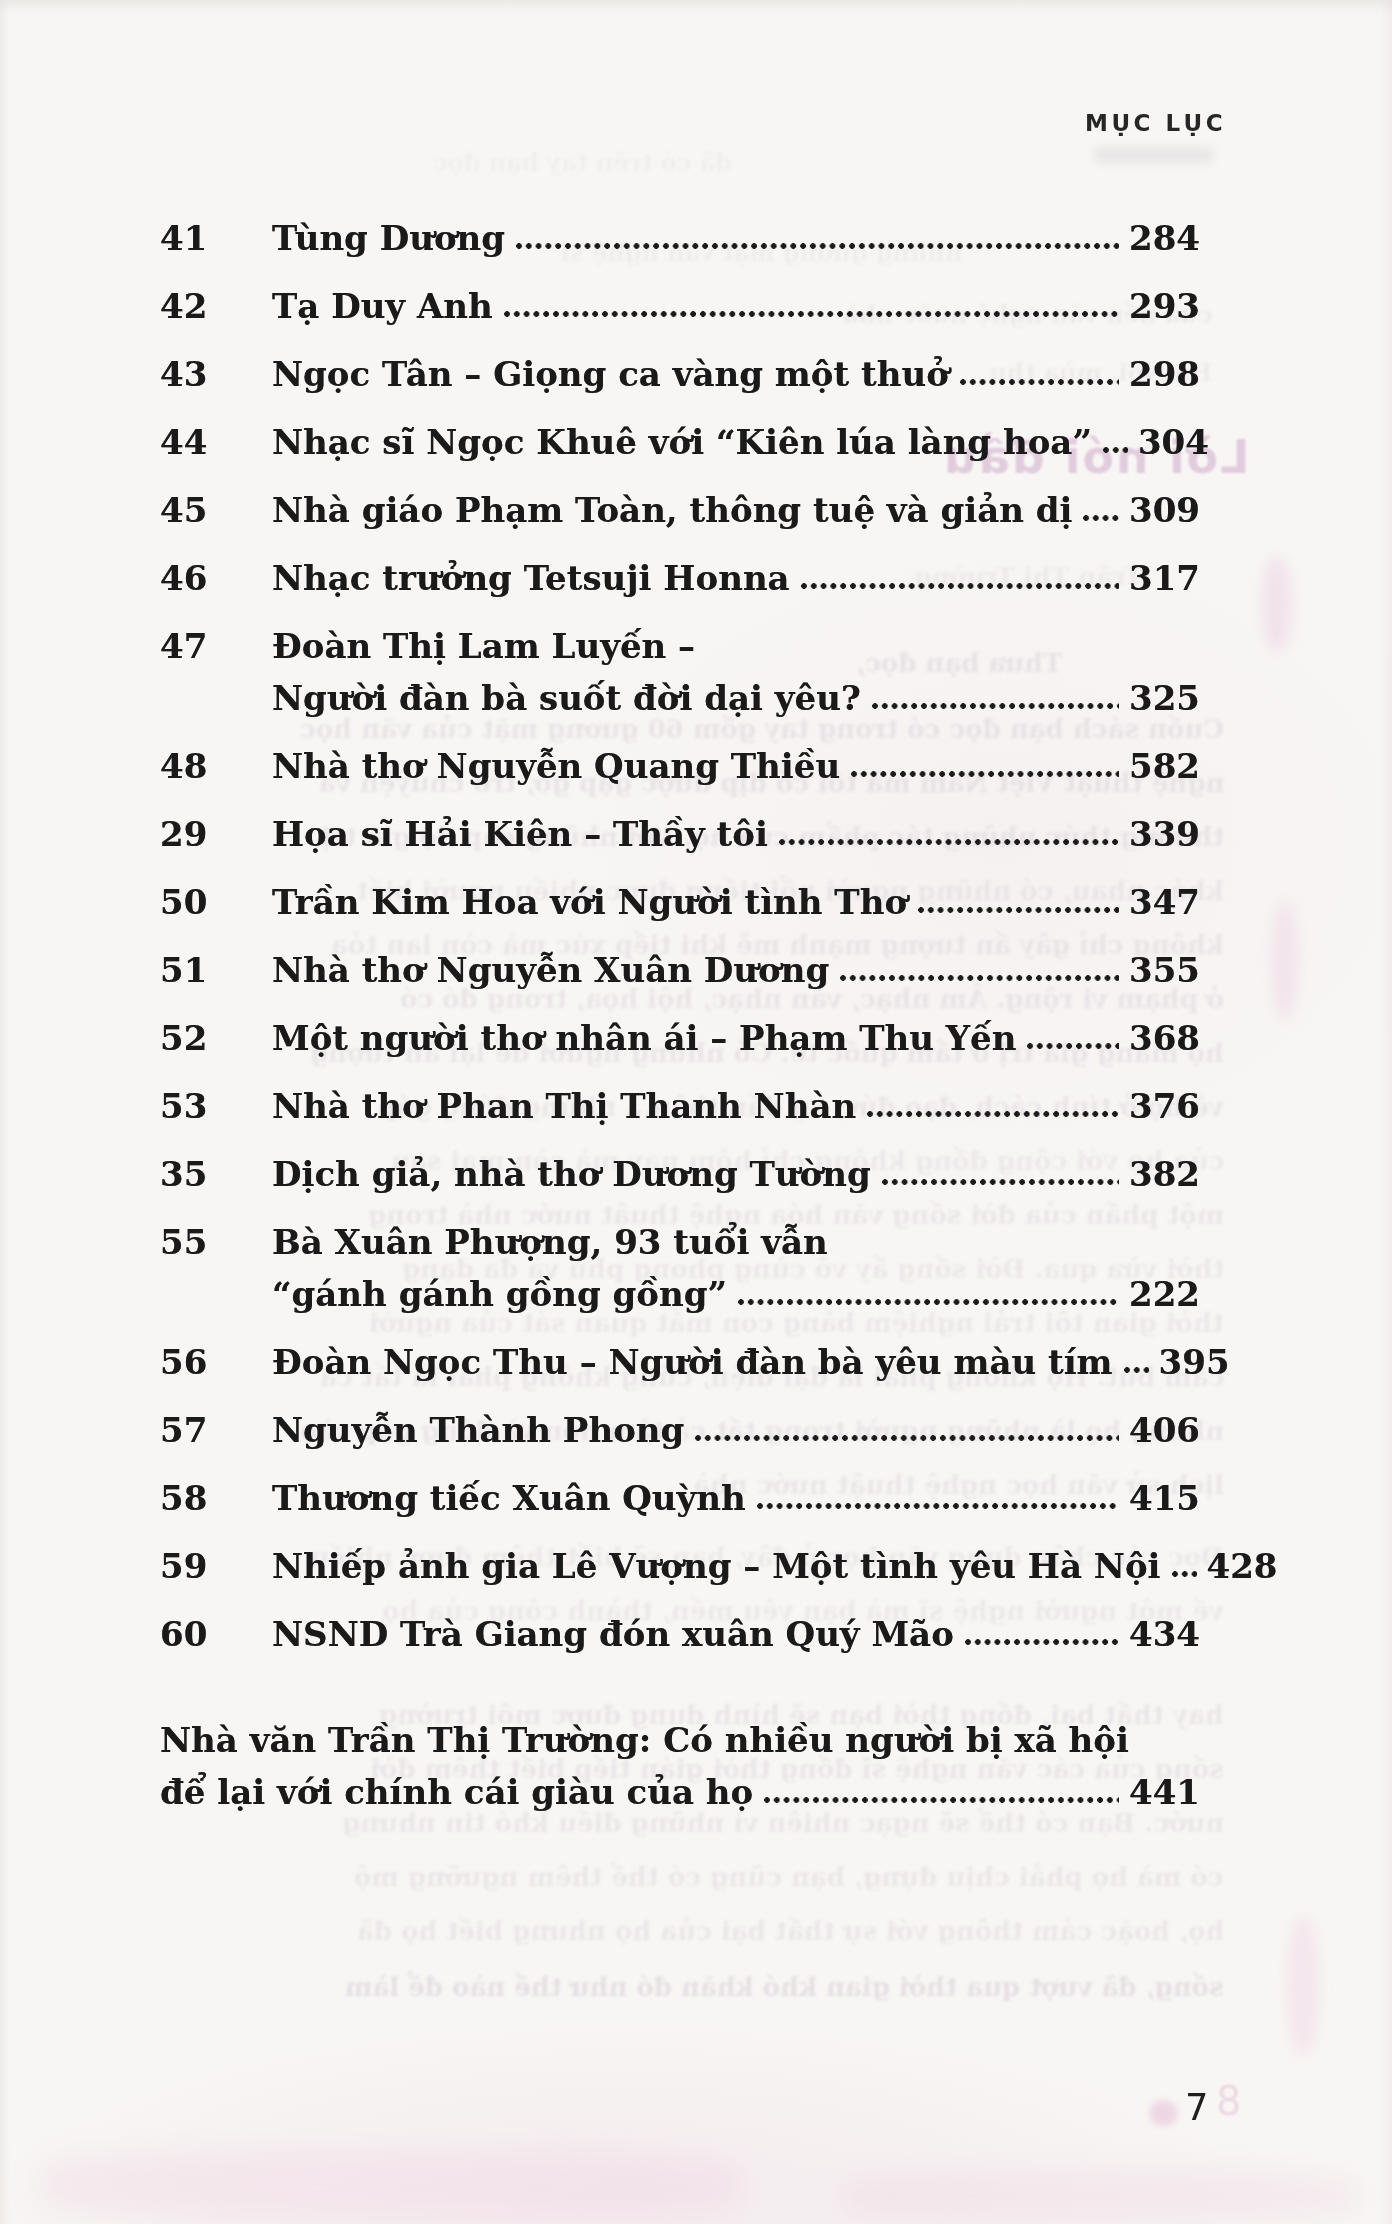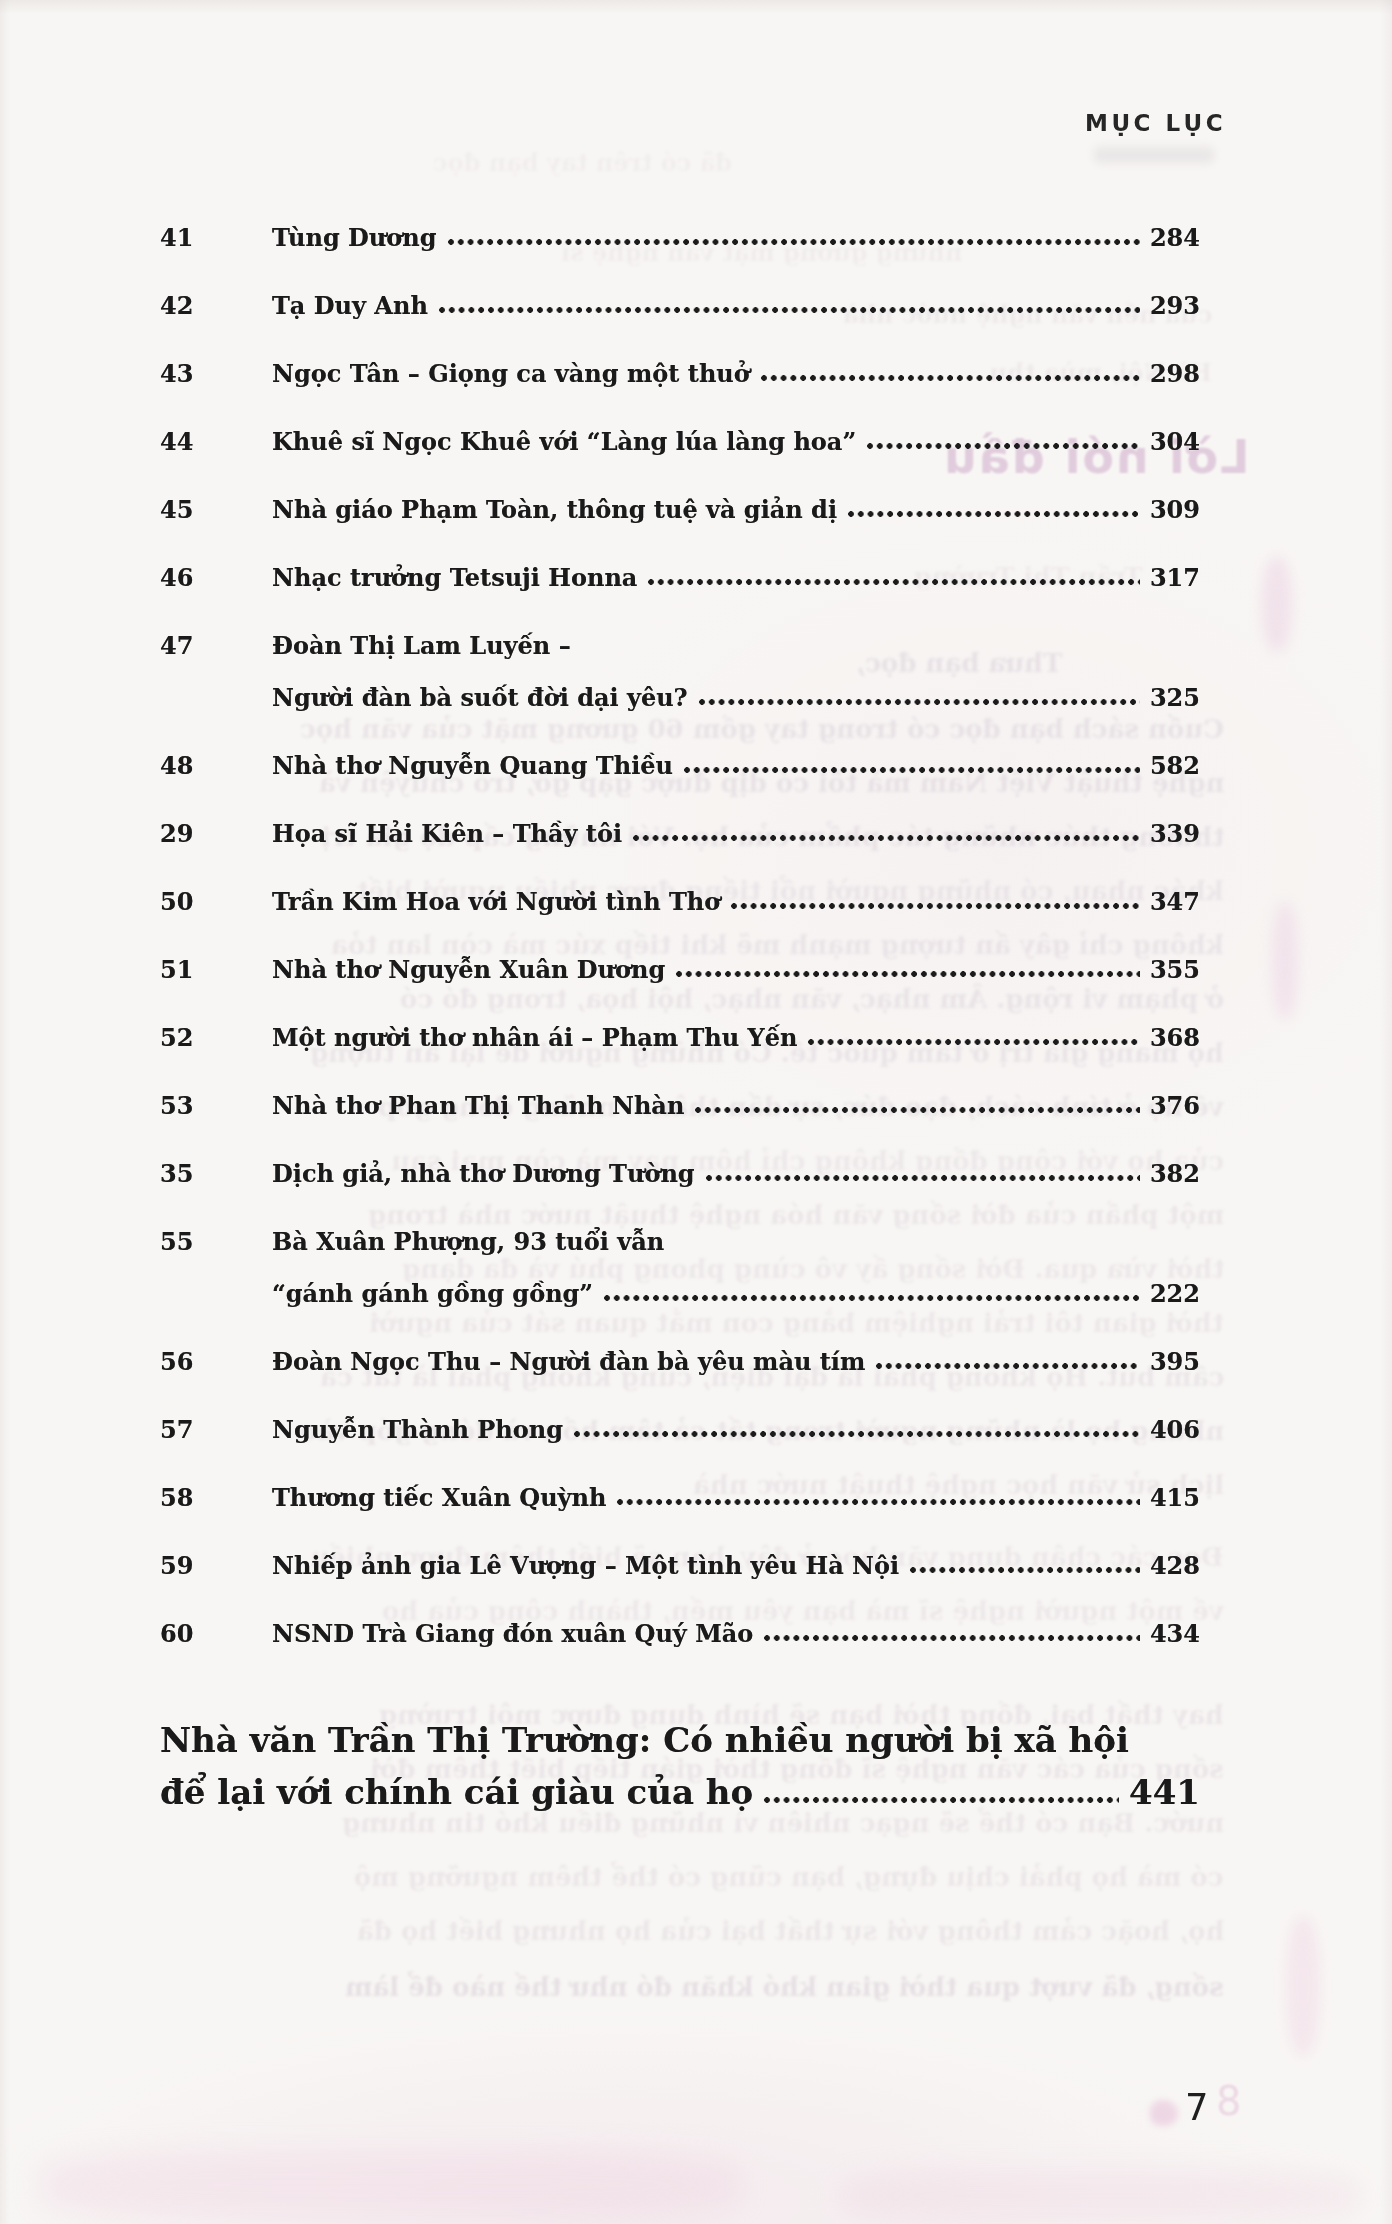--- a/index.html
+++ b/index.html
@@ -30,21 +30,21 @@
     position:absolute;left:1093px;top:146px;width:122px;height:18px;
     background:#a79cab;opacity:.16;filter:blur(4px);border-radius:8px;
   }
   
   .toc{
     position:absolute;left:160px;top:212px;width:1040px;
     margin:0;padding:0;list-style:none;
   }
   .entry{
     display:flex;align-items:baseline;
-    font-weight:bold;font-size:24px;line-height:52px;
+    font-weight:bold;font-size:34px;line-height:52px;
     color:#1a1a1a;margin:0 0 16px 0;
     text-shadow:0 0 .5px rgba(20,20,20,.55);
   }
   .entry .num{flex:0 0 112px;}
   .entry .body{flex:1;min-width:0;display:flex;flex-direction:column;}
   .line{display:flex;align-items:baseline;min-width:0;}
   .title{white-space:nowrap;}
   .dots{
     flex:1;height:8px;min-width:26px;
     margin:0 10px 1px 10px;
@@ -161,21 +161,21 @@
             <span class="title">Ngọc Tân – Giọng ca vàng một thuở</span>
             <span class="dots"></span>
             <span class="pg">298</span>
           </span>
         </span>
       </li>
       <li class="entry">
         <span class="num">44</span>
         <span class="body">
           <span class="line">
-            <span class="title">Khuê sĩ Ngọc Khuê với “Làng lúa làng hoa”</span>
+            <span class="title">Nhạc sĩ Ngọc Khuê với “Kiên lúa làng hoa”</span>
             <span class="dots"></span>
             <span class="pg">304</span>
           </span>
         </span>
       </li>
       <li class="entry">
         <span class="num">45</span>
         <span class="body">
           <span class="line">
             <span class="title">Nhà giáo Phạm Toàn, thông tuệ và giản dị</span>

